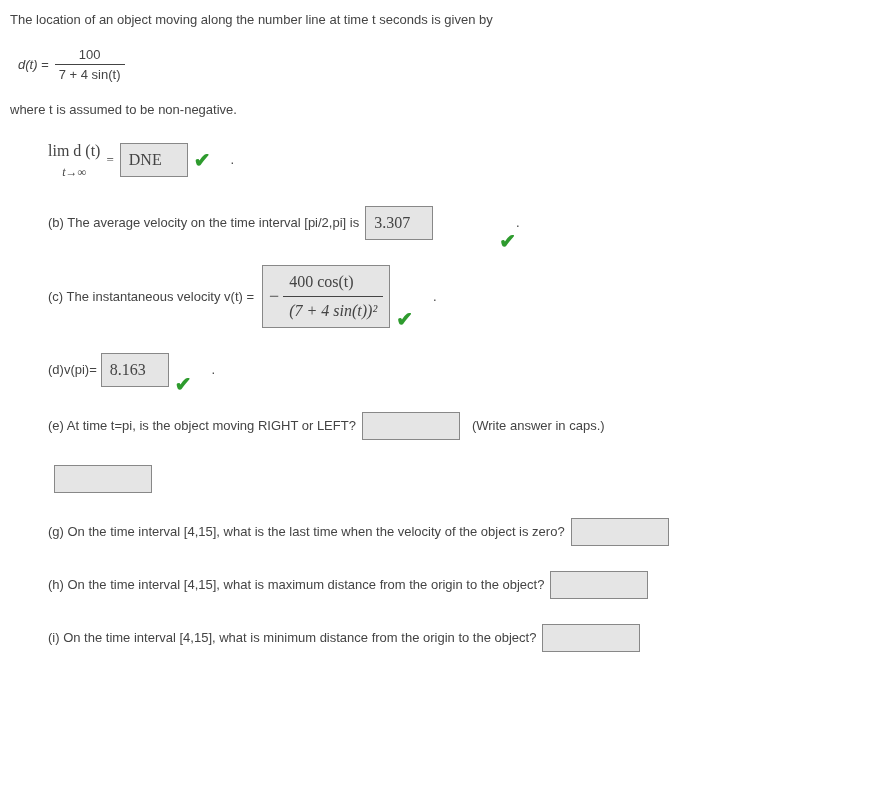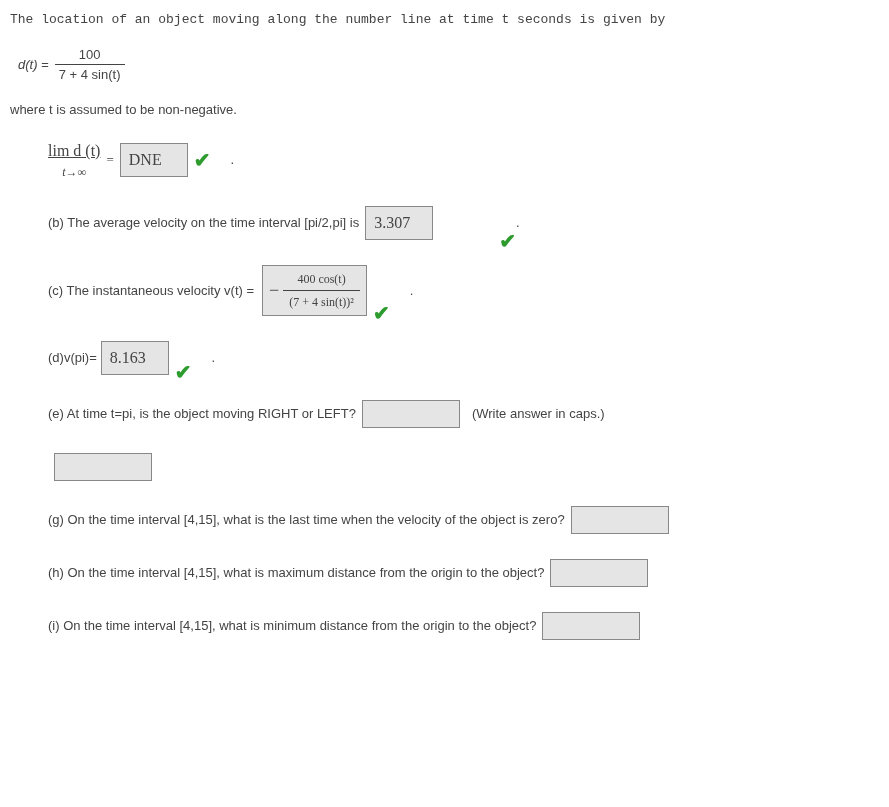--- a/index.html
+++ b/index.html
@@ -5,21 +5,20 @@
   body {
     font-family: Verdana, Geneva, sans-serif;
     font-size: 13px;
     color: #444;
     margin: 0;
     padding: 10px;
     line-height: 1.5;
   }
   .intro {
     margin-bottom: 7px;
-    font-family: Liberation Mono, monospace;
   }
   .formula {
     margin: 15px 0 15px 8px;
     font-style: italic;
   }
   .formula .frac {
     display: inline-block;
     vertical-align: middle;
     text-align: center;
     font-style: normal;
@@ -39,21 +38,21 @@
   .part {
     margin: 20px 0 25px 38px;
   }
   .lim {
     display:inline-block;
     text-align:center;
     font-family: 'Times New Roman', serif;
     font-size: 16px;
     vertical-align: middle;
   }
-  .lim .top { display:block;text-decoration:underline; }
+  .lim .top { display:block; }
   .lim .bot { display:block; font-size:12px; font-style: italic;}
   .ansbox {
     display: inline-block;
     border: 1px solid #888;
     padding: 4px 8px;
     min-width: 50px;
     min-height: 18px;
     vertical-align: middle;
     font-family: 'Times New Roman', serif;
     font-size: 16px;
@@ -67,26 +66,26 @@
     display:inline-block;
     color: #2e9b2e;
     font-size: 20px;
     font-weight: bold;
     vertical-align: bottom;
     margin-left: 6px;
   }
   .mfrac {
     display:inline-block;
     vertical-align: middle;
-    text-align:center;
+    text-align:left;
     font-family: 'Times New Roman', serif;
-    font-size:12px;
+    font-size:16px;
   }
   .mfrac .mnum { display:block; border-bottom:1px solid #444; padding:2px 6px;}
-  .mfrac .mden { display:block; padding:2px 6px;}
+  .mfrac .mden { display:block; padding:2px 6px;font-style:italic;}
   .it { font-style: italic; text-align: center; }
   .serif { font-family: 'Times New Roman', serif; }
   .row { display:flex; align-items:center; flex-wrap:nowrap;}
   .period { margin-left: 20px;}
 </style>
 </head>
 <body>
 
 <div class="intro">The location of an object moving along the number line at time t seconds is given by</div>
 

